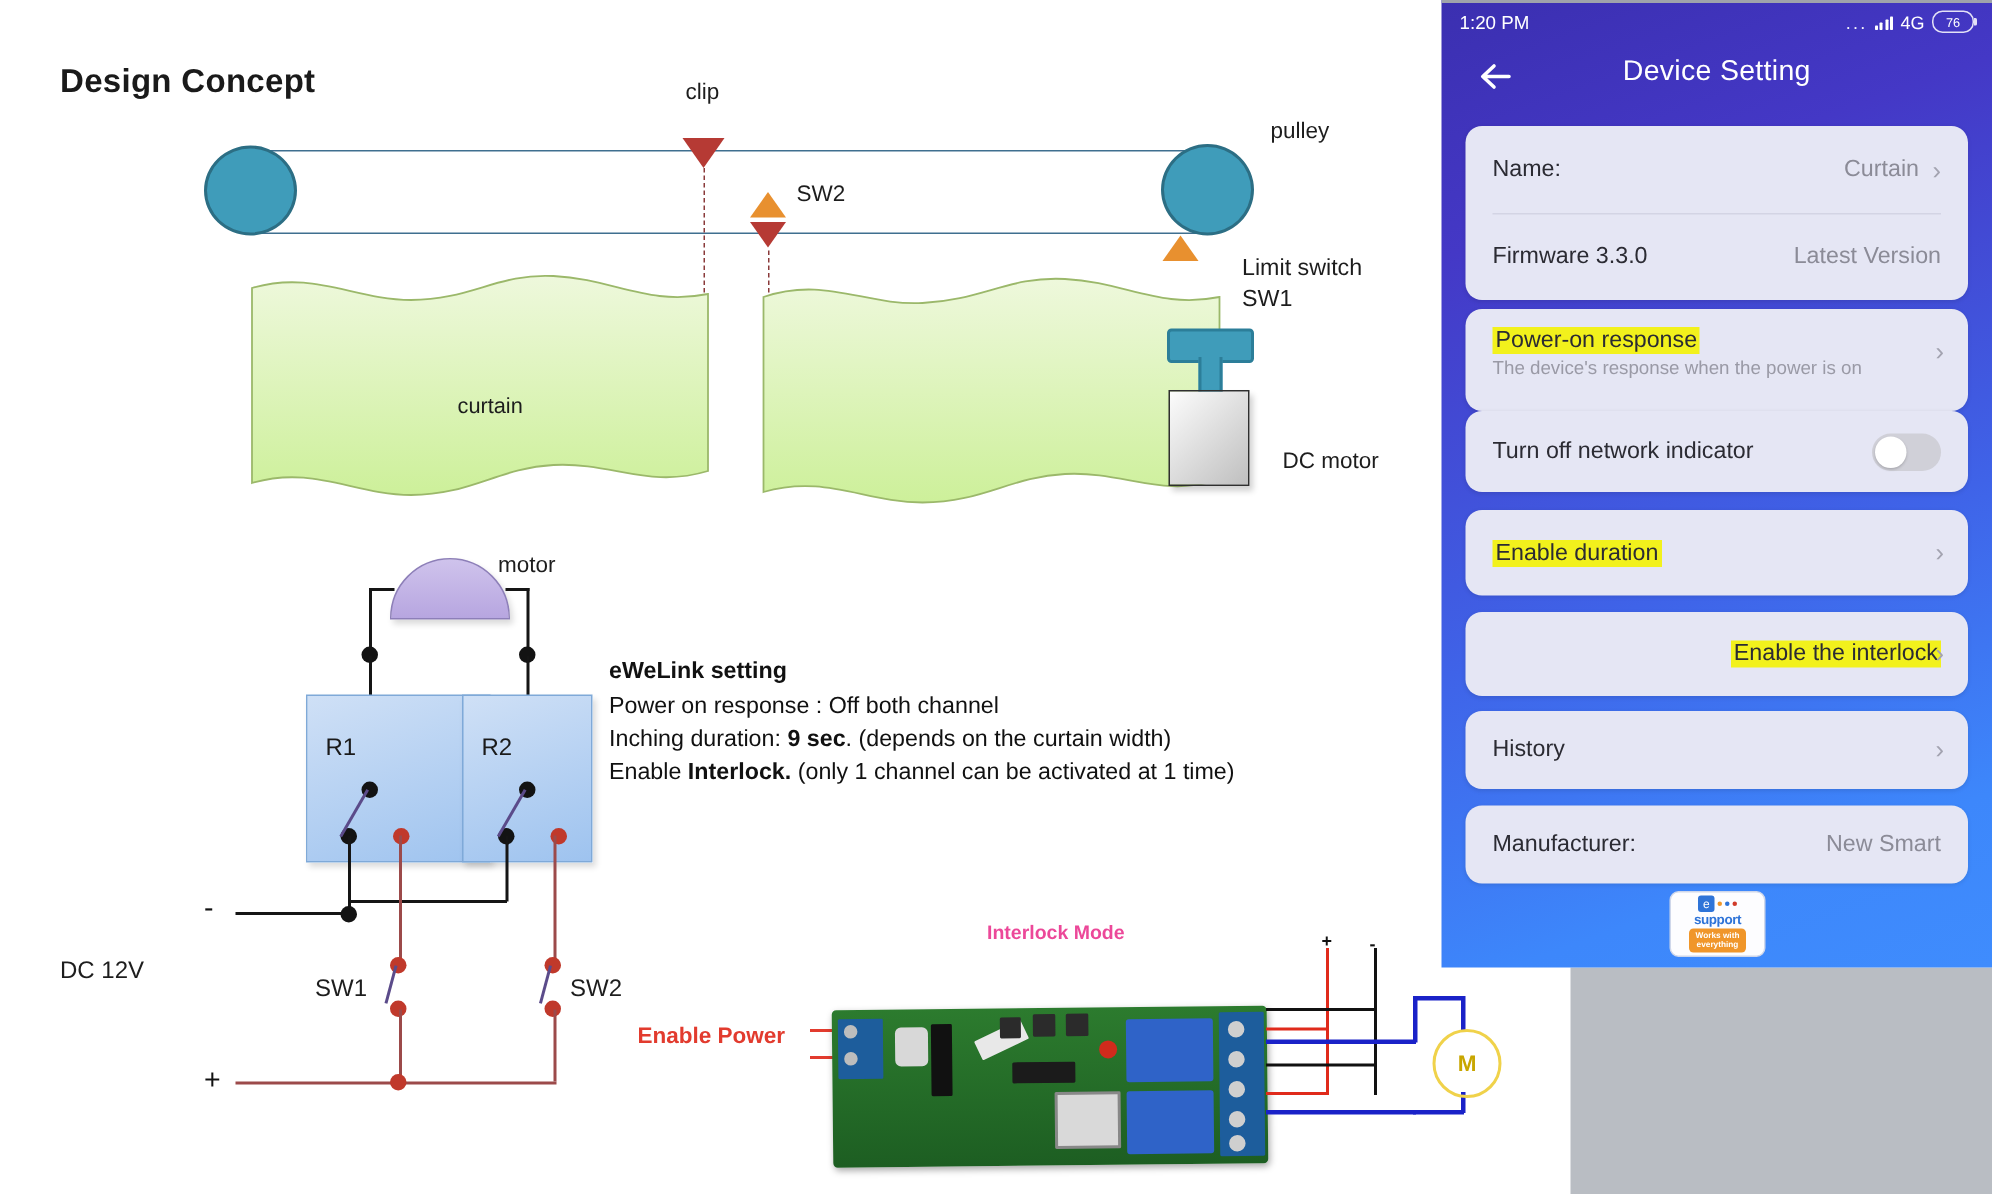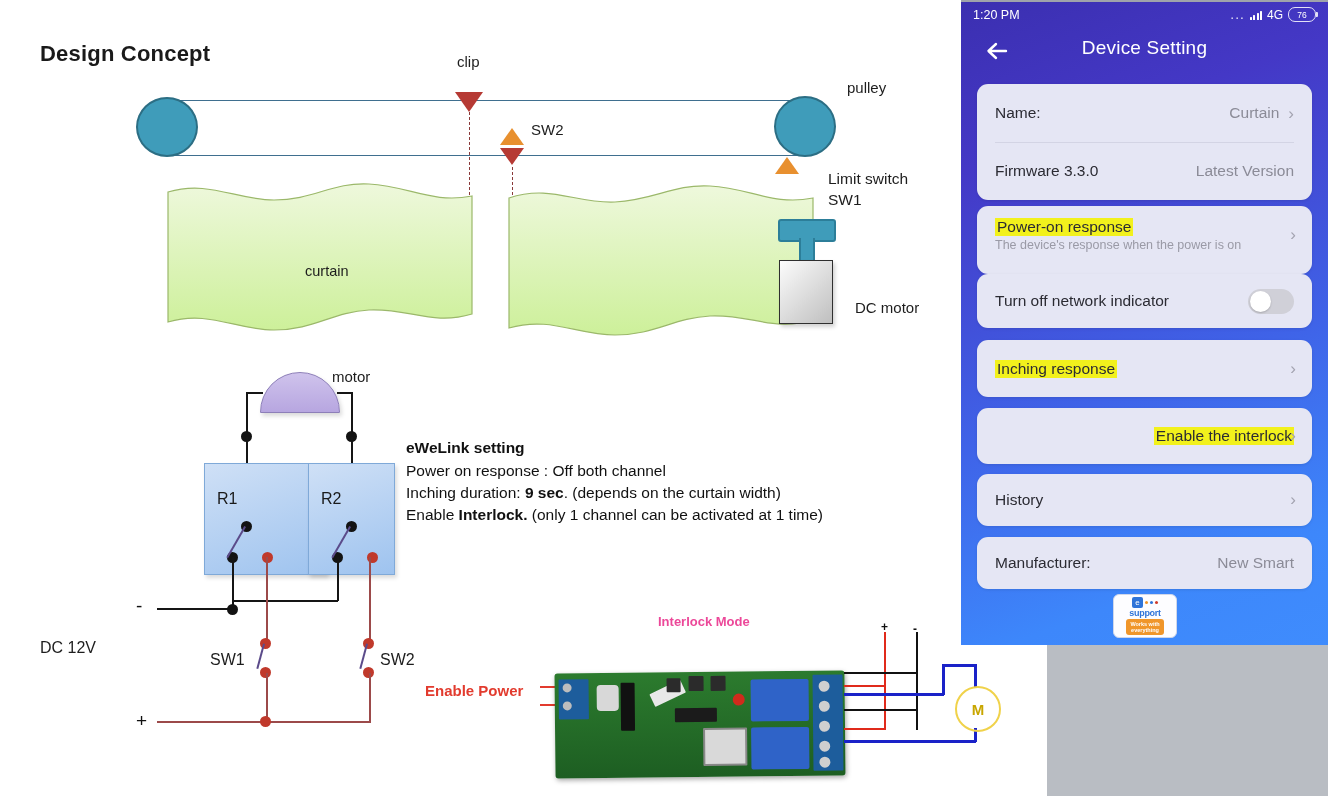--- a/index.html
+++ b/index.html
@@ -388,21 +388,21 @@
       <div class="row" style="height:54px;">
         <span class="k">Turn off network indicator</span>
         <span class="toggle">
             <i></i>
           </span>
       </div>
     </div>
 
     <div class="card" style="top:340px;height:57px;">
       <div class="row" style="height:57px;">
-        <span class="k hl">Inching response</span>
+        <span class="k hl">Enable duration</span>
         <span class="chev-abs">›</span>
       </div>
     </div>
 
     <div class="card" style="top:408px;height:56px;">
       <div class="row" style="height:56px;justify-content:flex-end;">
         <span class="k hl">Enable the interlock</span>
         <span class="chev-abs">›</span>
       </div>
     </div>

